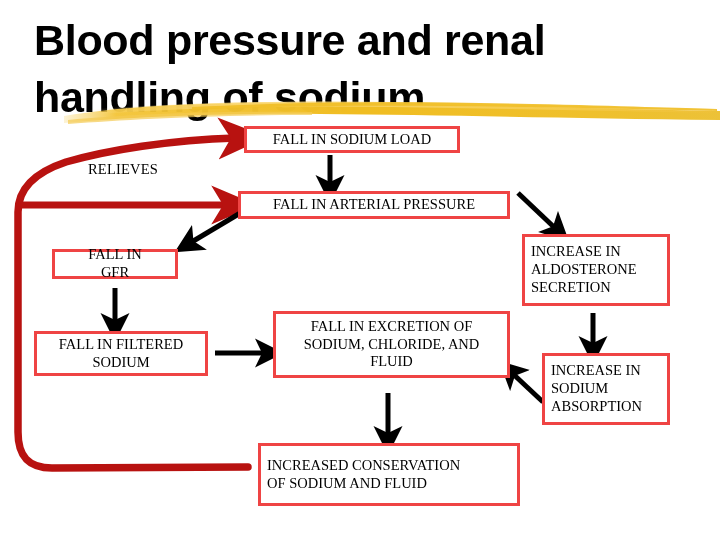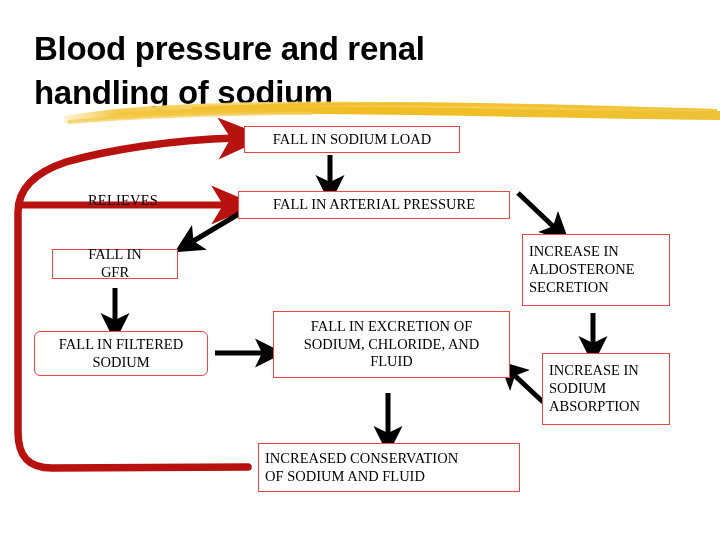--- a/index.html
+++ b/index.html
@@ -17,26 +17,25 @@
   }
 
   
   #title {
     position: absolute;
     left: 34px;
     top: 12px;
     width: 620px;
     font-family: "Liberation Sans", sans-serif;
     font-weight: bold;
-    font-size: 33px;
+    font-size: 43px;
     line-height: 1.33;
     letter-spacing: -0.3px;
     color: #000000;
     white-space: pre-line;
-    margin-top: 15px;
   }
 
   
   #brush {
     position: absolute;
     left: 62px;
     top: 98px;
     width: 660px;
     height: 30px;
     pointer-events: none;
@@ -48,55 +47,54 @@
     left: 0;
     top: 0;
     width: 720px;
     height: 540px;
     pointer-events: none;
   }
 
   
   .box {
     position: absolute;
-    border: 1px solid #ef4444;
+    border: 3px solid #ef4444;
     background: #ffffff;
     color: #000000;
     font-family: "Liberation Serif", serif;
     font-size: 14.5px;
     line-height: 1.22;
     box-sizing: border-box;
     display: flex;
     flex-direction: column;
     justify-content: center;
   }
   .box.center { text-align: center; align-items: center; }
   .box.left   { text-align: left;   align-items: center; }
   .box .txt { white-space: pre-line; display: block; width: 100%; }
 
   
   #box-sodium-load      { left: 244px; top: 126px; width: 216px; height: 27px; padding: 0 6px; }
   #box-arterial         { left: 238px; top: 191px; width: 272px; height: 28px; padding: 0 19px; }
   #box-gfr              { left:  52px; top: 249px; width: 126px; height: 30px; padding: 0 23px; }
   #box-aldosterone      { left: 522px; top: 234px; width: 148px; height: 72px; padding: 2px 6px; }
-  #box-filtered         { left:  34px; top: 331px; width: 174px; height: 45px; padding: 0 8px; border-radius: 6px; }
+  #box-filtered         { left:  34px; top: 331px; width: 174px; height: 45px; padding: 0 8px; }
   #box-excretion        { left: 273px; top: 311px; width: 237px; height: 67px; padding: 0 6px; justify-content: center; }
   #box-absorption       { left: 542px; top: 353px; width: 128px; height: 72px; padding: 2px 6px; }
-  #box-conservation     { left: 258px; top: 443px; width: 262px; height: 49px; padding: 0 6px; }
+  #box-conservation     { left: 258px; top: 443px; width: 262px; height: 63px; padding: 0 6px; }
 
   
   #relieves {
     position: absolute;
     left: 88px;
     top: 161px;
     font-family: "Liberation Serif", serif;
     font-size: 14.5px;
     color: #000000;
     letter-spacing: 0.2px;
-    margin-top: 31px;
   }
 </style>
 </head>
 <body>
 
 <div id="slide">
 
   <div id="title">Blood pressure and renal
 handling of sodium</div>
 

